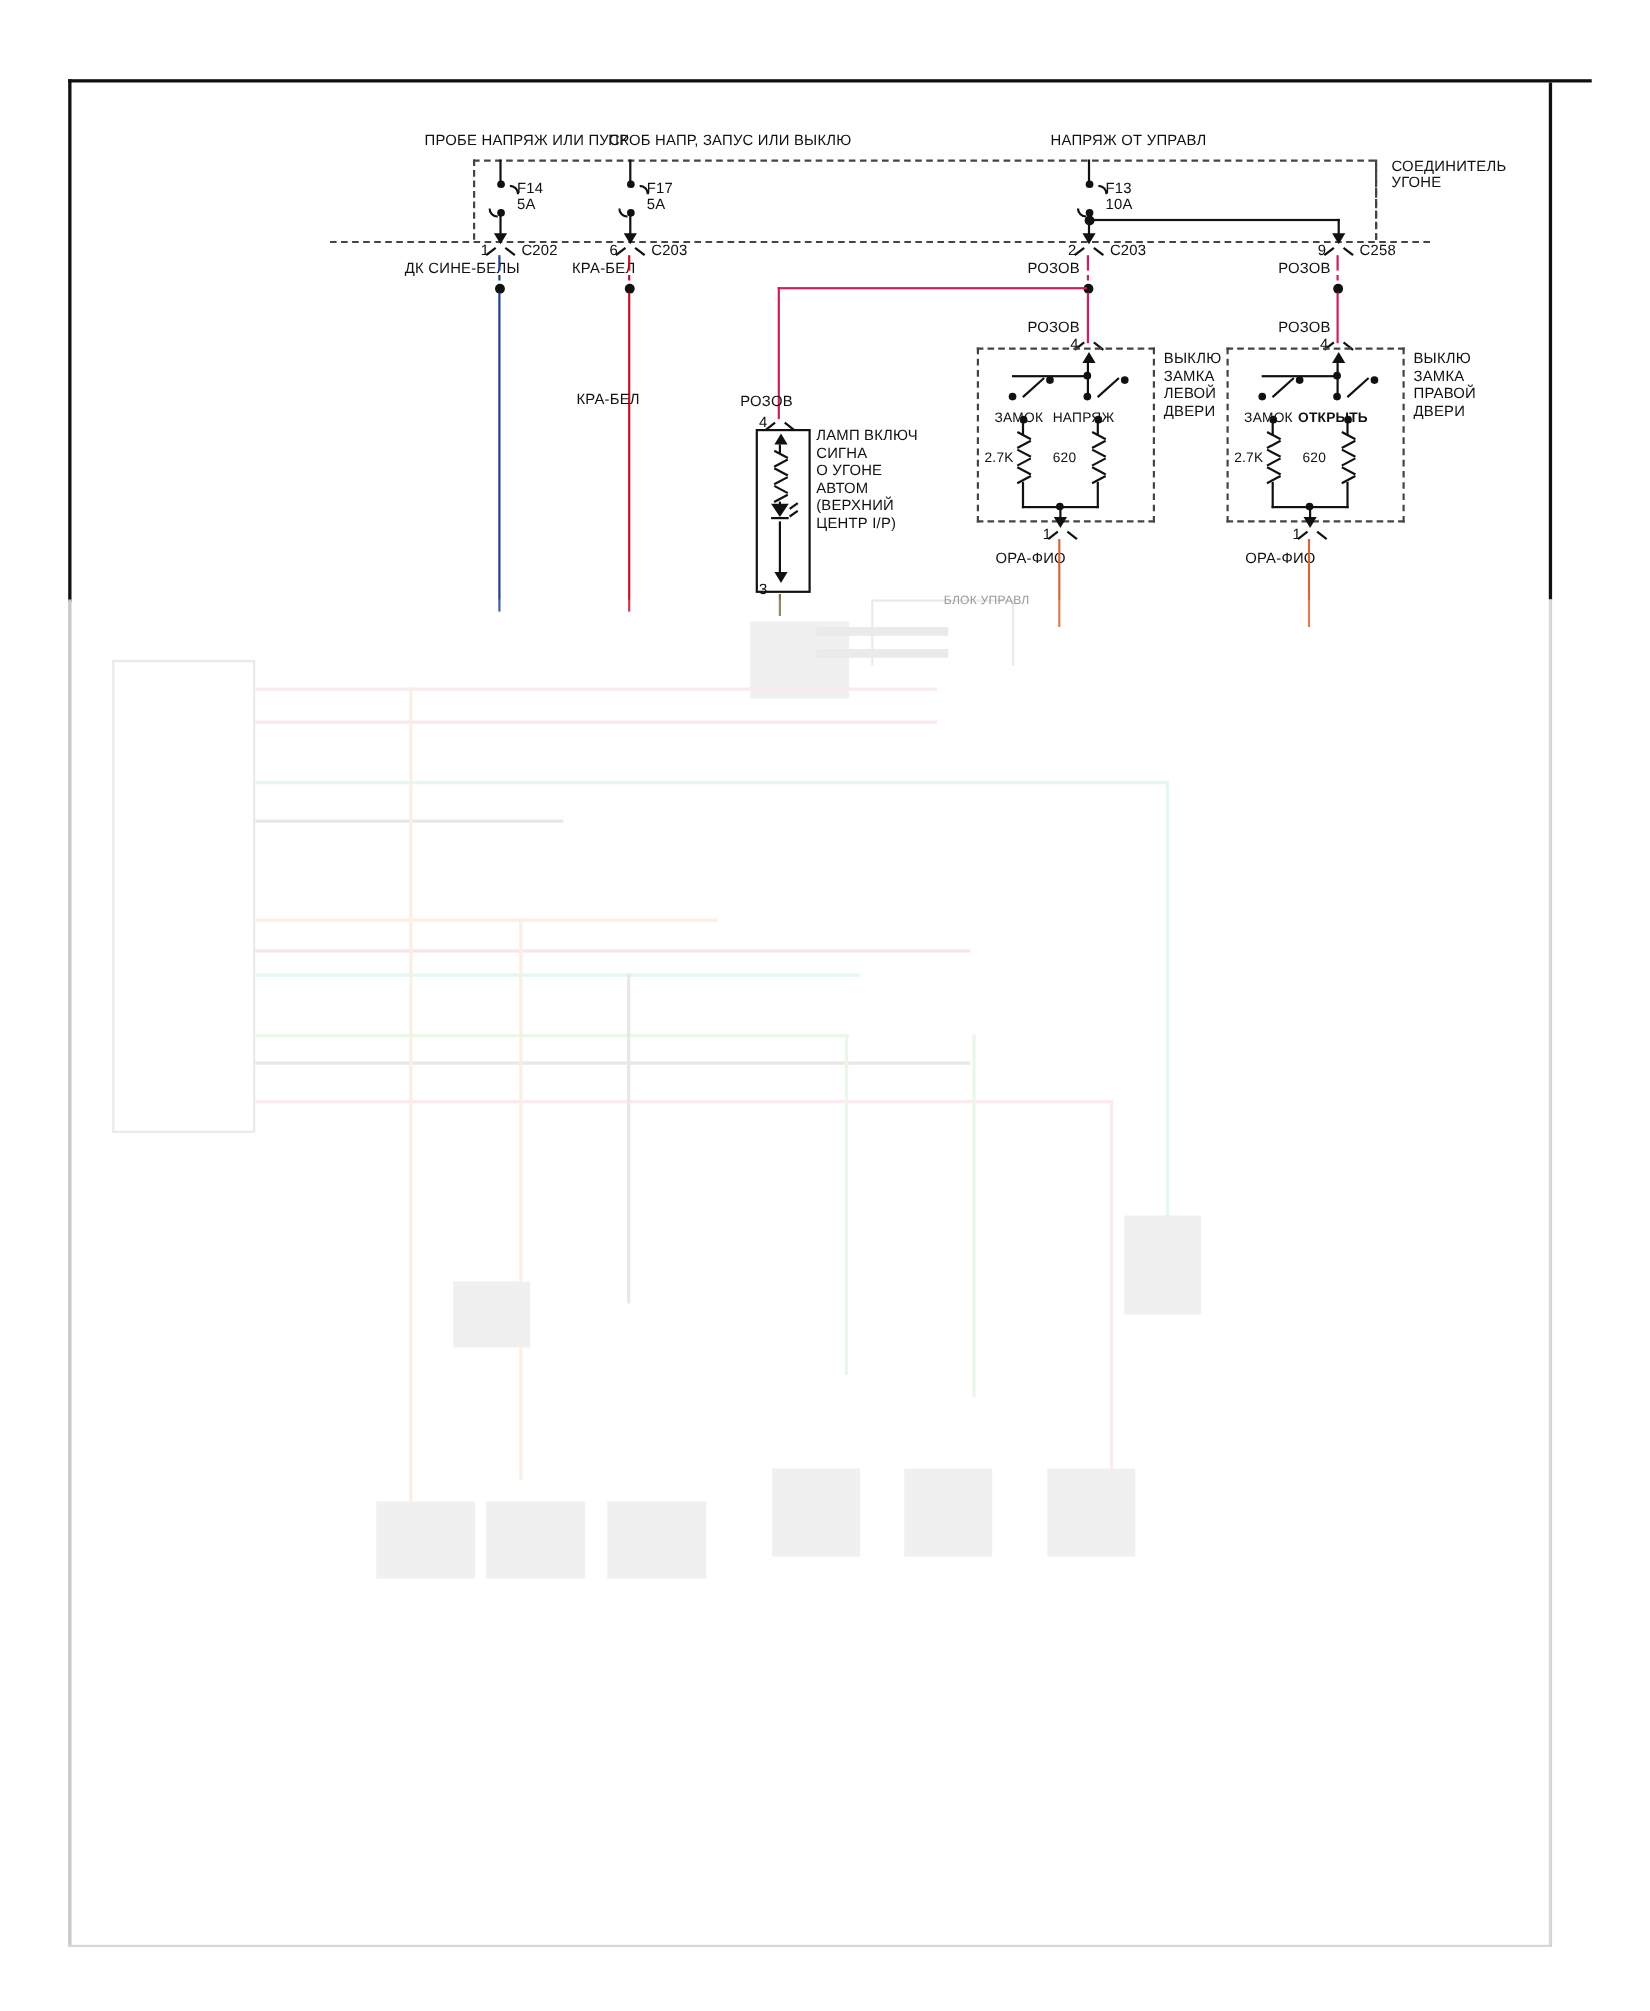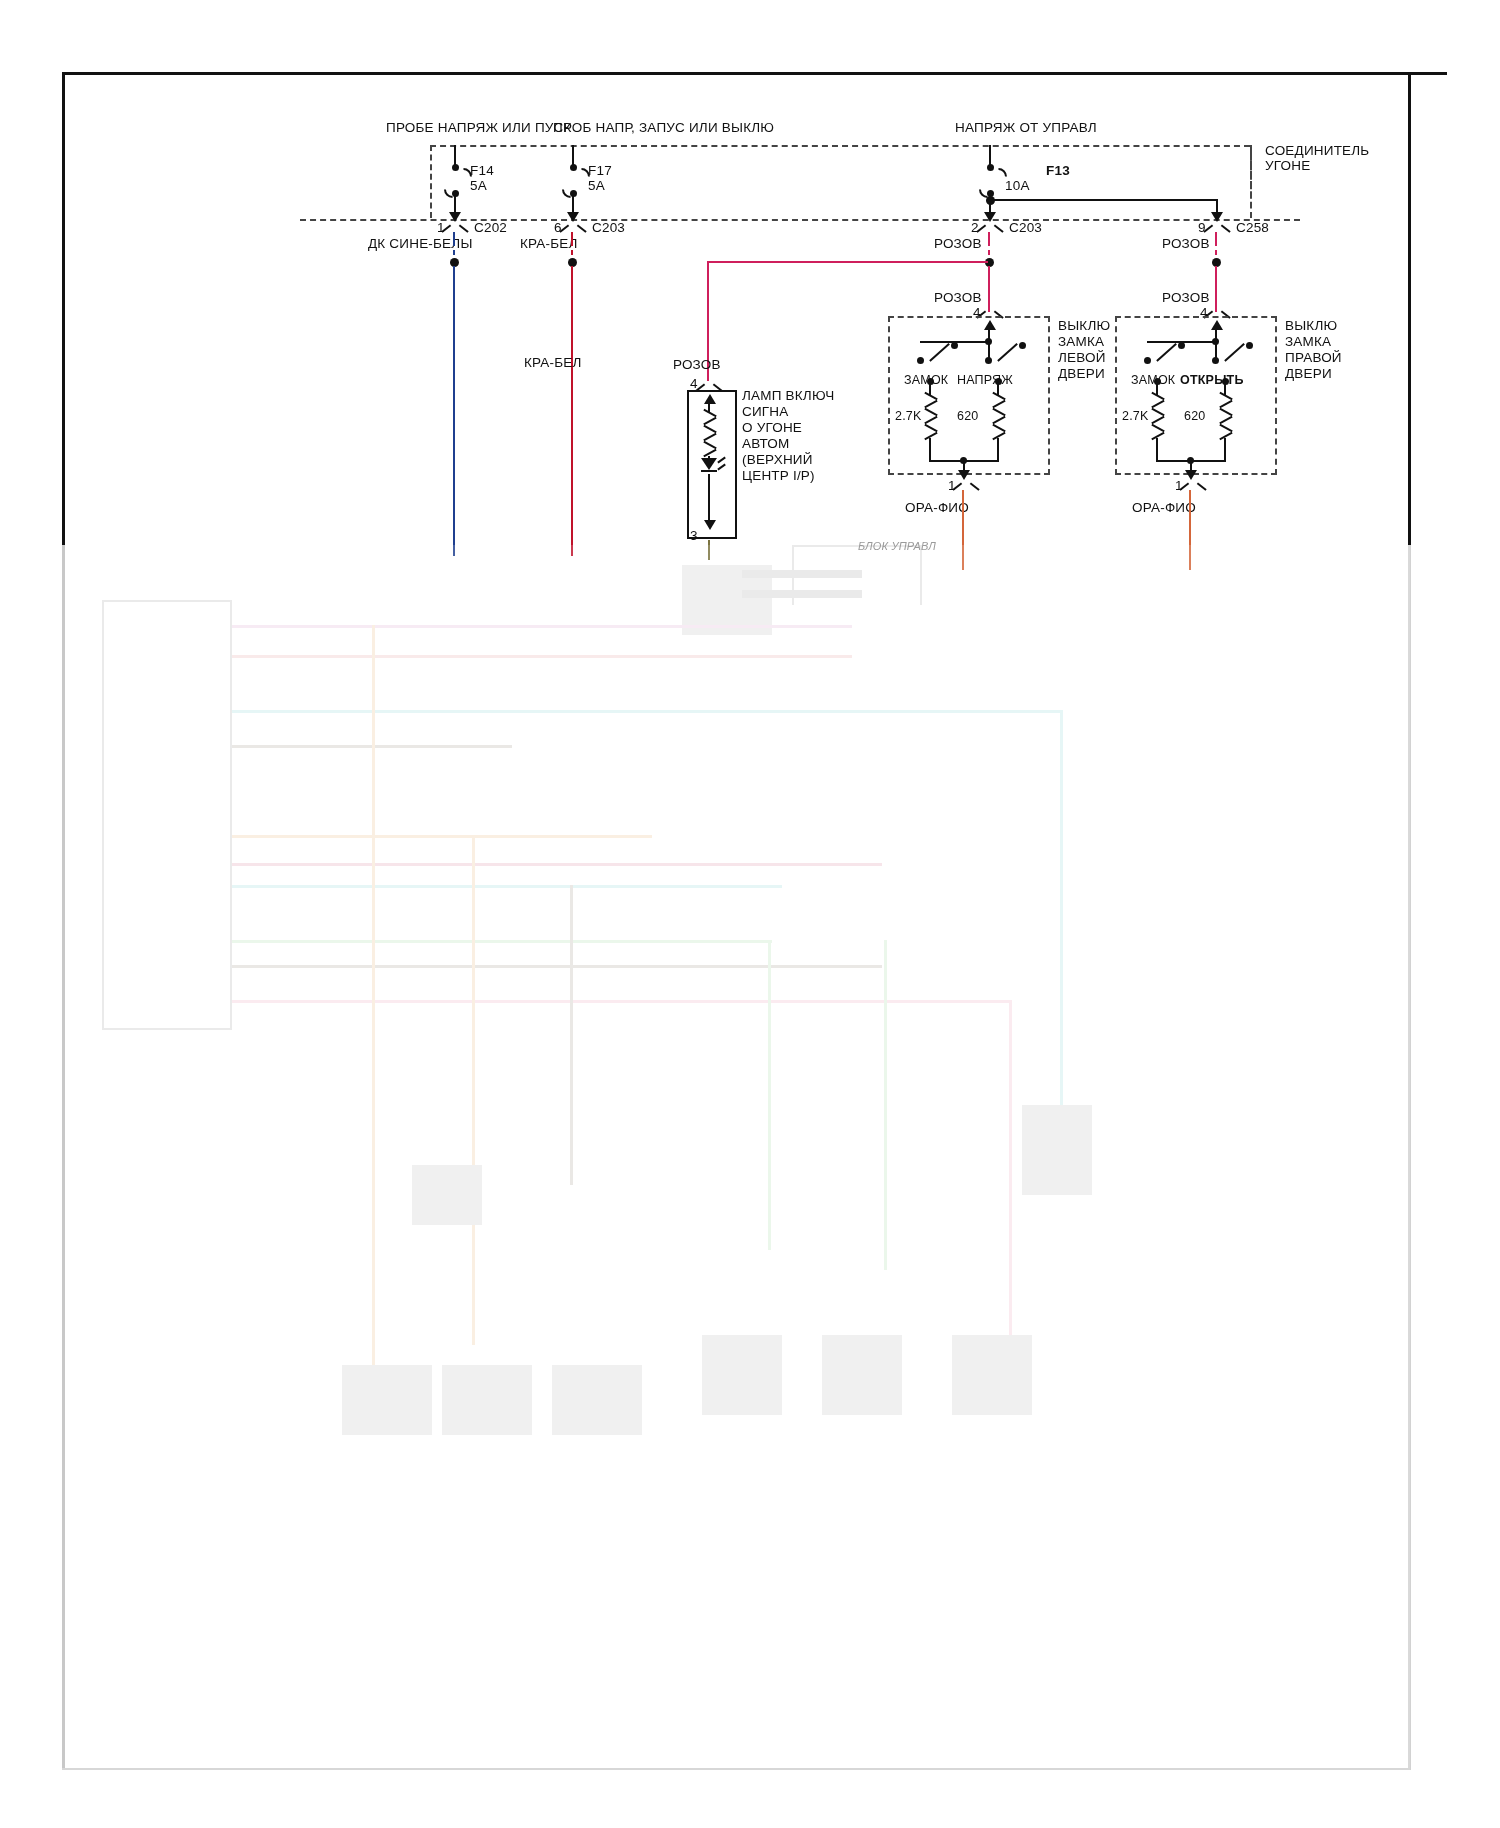--- a/index.html
+++ b/index.html
@@ -146,21 +146,21 @@
 
   <div class="wire v blk" style="left:989px;top:145px;height:22px;"></div>
   <div class="dot s" style="left:986.5px;top:164px;"></div>
   <div class="fuse" style="left:990px;top:168px;">
       <div class="c1"></div>
       <div class="c2"></div>
     </div>
   <div class="dot s" style="left:986.5px;top:190px;"></div>
   <div class="wire v blk" style="left:989px;top:194px;height:22px;"></div>
   <div class="arrow-d" style="left:984px;top:212px;"></div>
-  <div class="txt" style="left:1046px;top:163px;font-weight:bold;">F13</div>
+  <div class="txt" style="left:1005px;top:163px;">F13</div>
   <div class="txt" style="left:1005px;top:178px;">10A</div>
 
   <div class="dot" style="left:985.5px;top:196px;"></div>
   <div class="wire h blk" style="left:990px;top:199px;width:228px;"></div>
   <div class="wire v blk" style="left:1216px;top:199px;height:17px;"></div>
   <div class="arrow-d" style="left:1211px;top:212px;"></div>
 
   <div class="txt" style="left:971px;top:220px;">2</div>
   <div class="conn" style="left:977px;top:222px;"></div>
   <div class="txt" style="left:1009px;top:220px;">C203</div>
@@ -370,15 +370,15 @@
 
     <div class="fl" style="left:280px;top:820px;width:90px;height:70px;background:#aaa;"></div>
     <div class="fl" style="left:380px;top:820px;width:90px;height:70px;background:#aaa;"></div>
     <div class="fl" style="left:490px;top:820px;width:90px;height:70px;background:#aaa;"></div>
     <div class="fl" style="left:640px;top:790px;width:80px;height:80px;background:#aaa;"></div>
     <div class="fl" style="left:760px;top:790px;width:80px;height:80px;background:#aaa;"></div>
     <div class="fl" style="left:890px;top:790px;width:80px;height:80px;background:#aaa;"></div>
     <div class="fl" style="left:960px;top:560px;width:70px;height:90px;background:#aaa;"></div>
     <div class="fl" style="left:350px;top:620px;width:70px;height:60px;background:#aaa;"></div>
   </div>
-  <div class="txt" style="left:858px;top:539px;font-size:11px;color:#9a9a9a;font-style:italic;">БЛОК УПРАВЛ</div>
+  <div class="txt" style="left:858px;top:539px;font-size:11px;color:#9a9a9a;">БЛОК УПРАВЛ</div>
 
 </div>
 
 </body></html>

